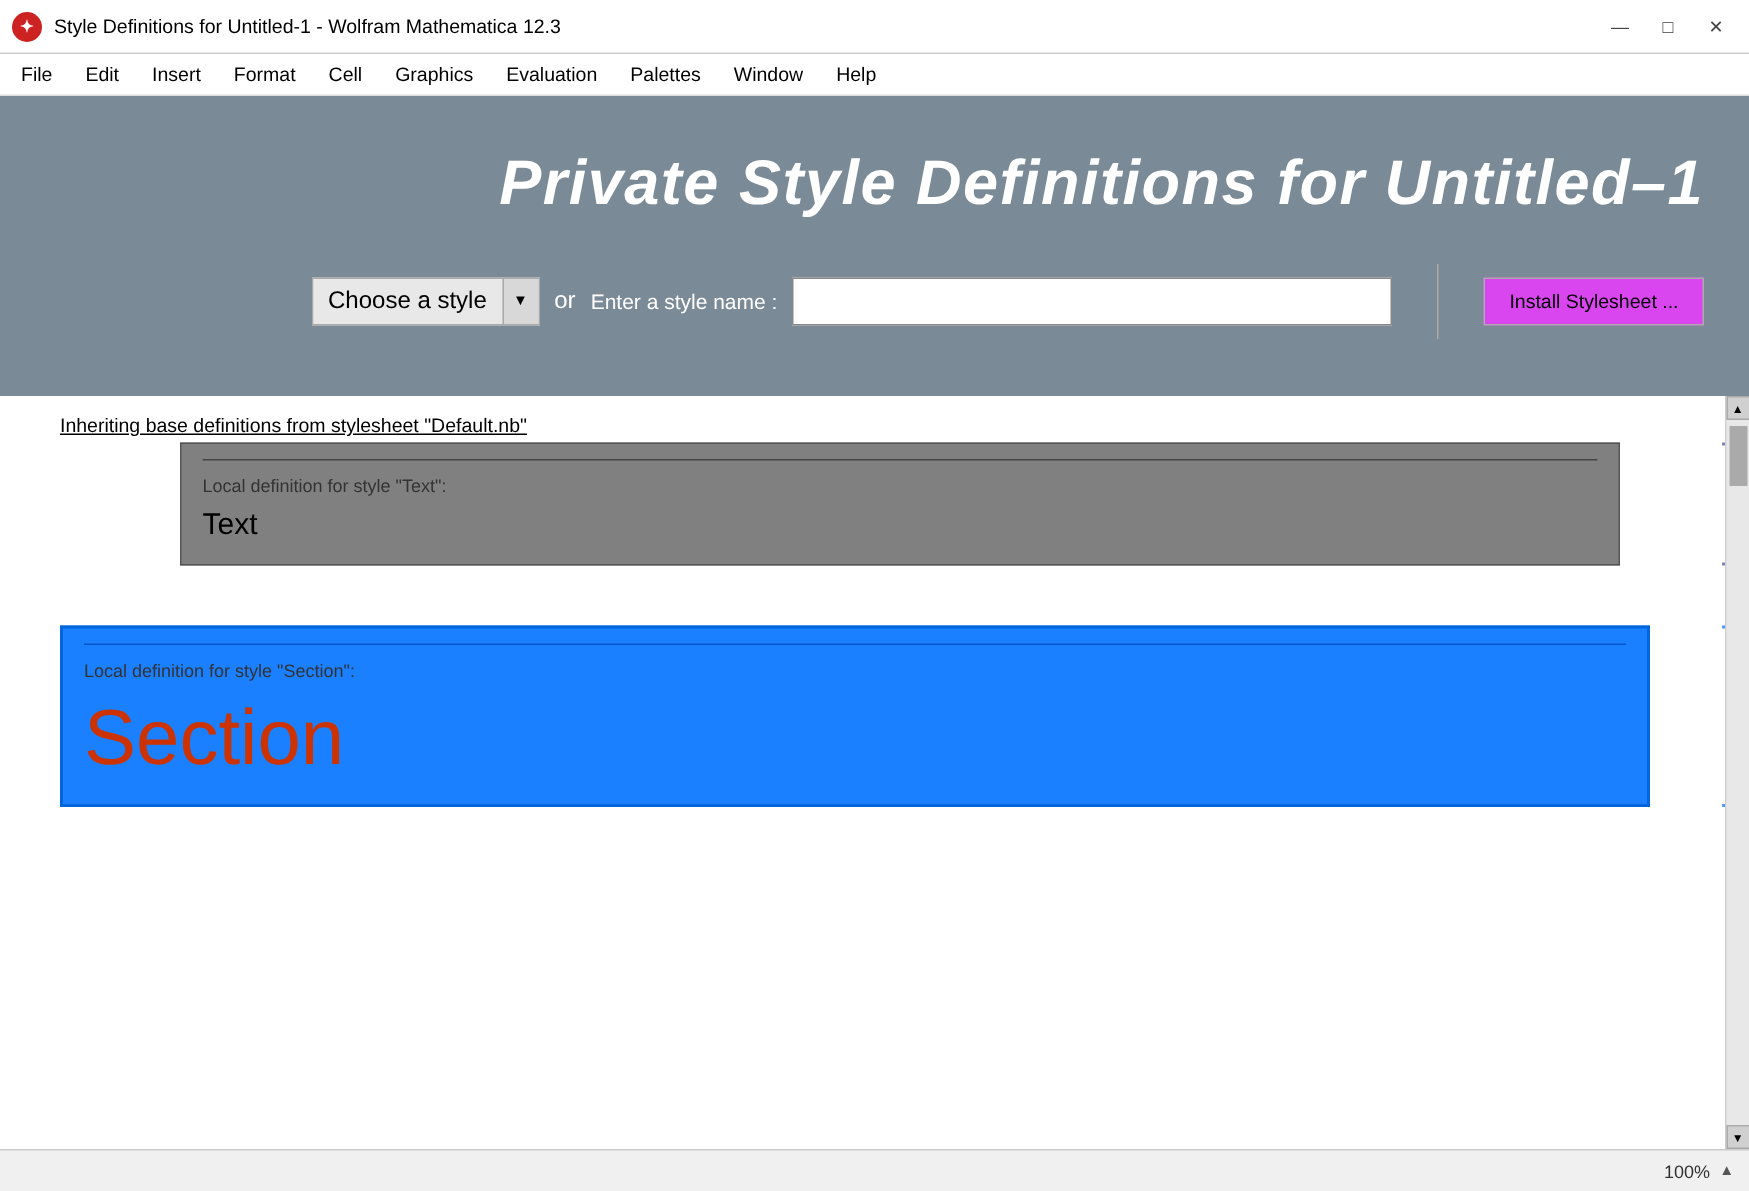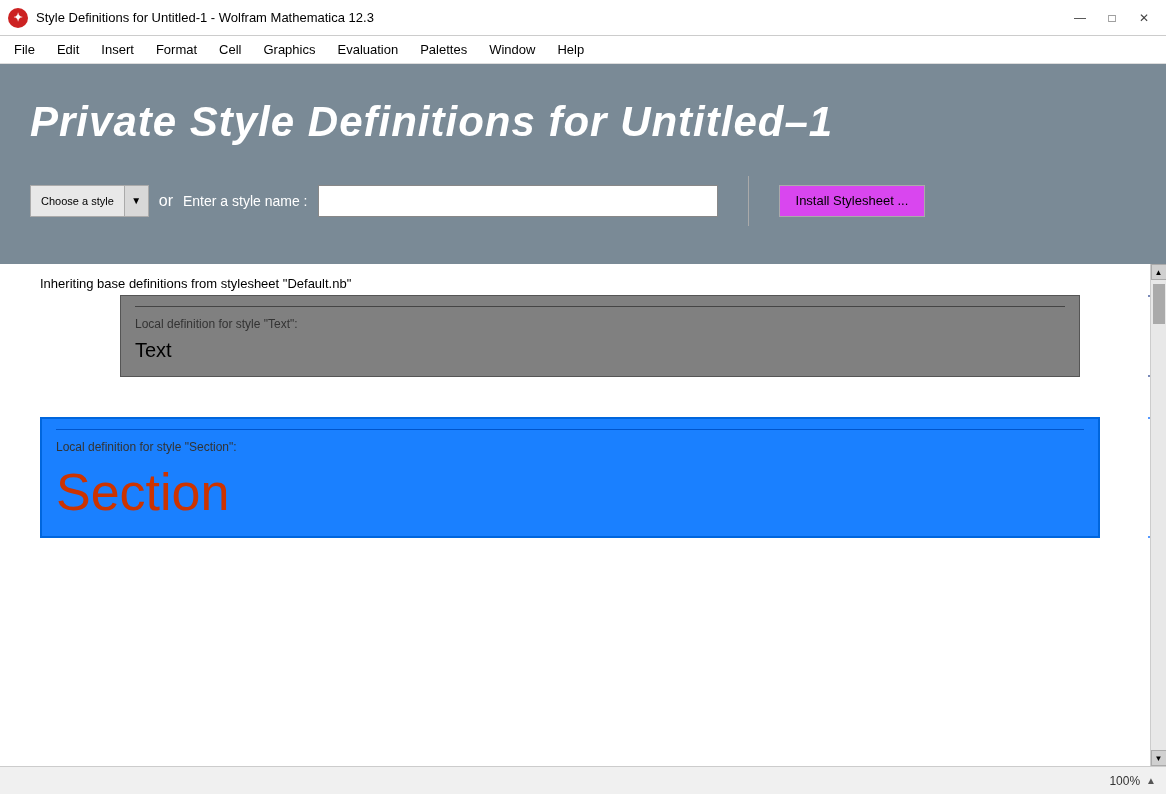--- a/index.html
+++ b/index.html
@@ -80,20 +80,21 @@
     }
 
     
     .header-area {
       background: #7a8a96;
       padding: 0 30px;
       display: flex;
       flex-direction: column;
       justify-content: center;
       min-height: 200px;
+      align-items: flex-end;
     }
     .header-title {
       font-size: 42px;
       font-style: italic;
       font-weight: bold;
       color: #ffffff;
       margin-bottom: 30px;
       padding-top: 20px;
       letter-spacing: 1px;
     }
@@ -105,21 +106,21 @@
     }
     .choose-style-btn {
       display: flex;
       align-items: center;
       background: #e8e8e8;
       border: 1px solid #aaa;
       height: 32px;
     }
     .choose-style-label {
       padding: 0 10px;
-      font-size: 11px;
+      font-size: 16px;
       background: #e8e8e8;
       height: 100%;
       display: flex;
       align-items: center;
       cursor: pointer;
     }
     .choose-style-dropdown {
       border-left: 1px solid #aaa;
       height: 100%;
       width: 24px;
@@ -178,20 +179,21 @@
     }
     
     .content-scroll::-webkit-scrollbar { width: 16px; }
     .content-scroll::-webkit-scrollbar-track { background: #f0f0f0; }
     .content-scroll::-webkit-scrollbar-thumb { background: #aaa; border: 2px solid #f0f0f0; }
 
     .inherit-text {
       font-size: 13px;
       color: #000;
       margin-bottom: 4px;
+      text-decoration: underline;
     }
     .default-nb-link {
       color: #1a5faa;
       text-decoration: none;
       font-size: 13px;
       margin-bottom: 20px;
       display: block;
     }
 
     

